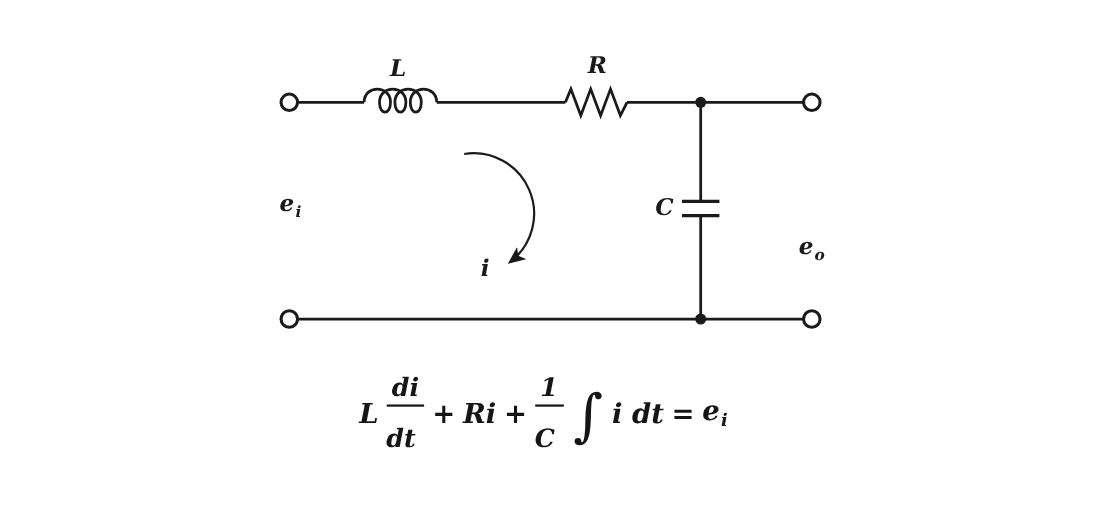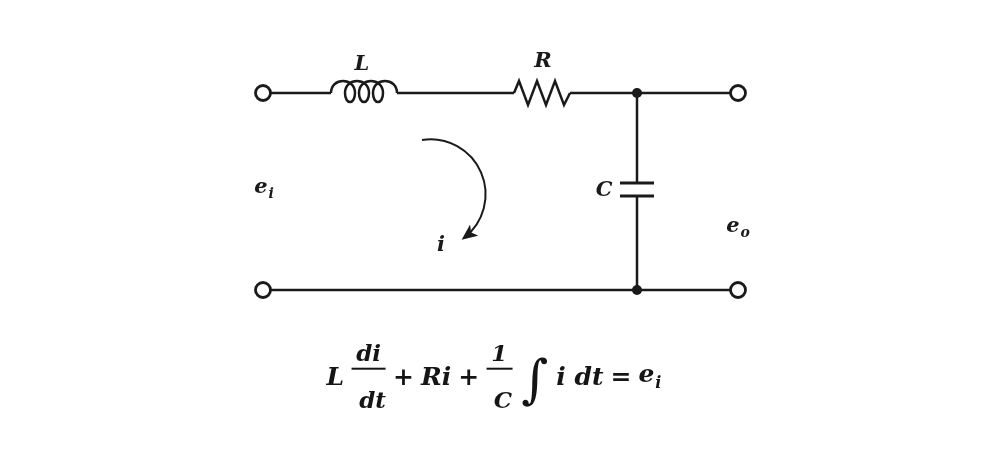--- a/index.html
+++ b/index.html
@@ -49,21 +49,21 @@
     font-style: italic;
     font-weight: 600;
     font-size: 25px;
     color: #151515;
     line-height: 1;
     white-space: nowrap;
   }
   .frac {
     display: inline-flex;
     flex-direction: column;
-    align-items: flex-end;
+    align-items: flex-start;
     font-size: 23px;
     line-height: 1.1;
   }
   .frac .num {
     padding: 0 5px 3px 5px;
     border-bottom: 2px solid #151515;
   }
   .frac .den {
     padding-top: 17px;
   }

